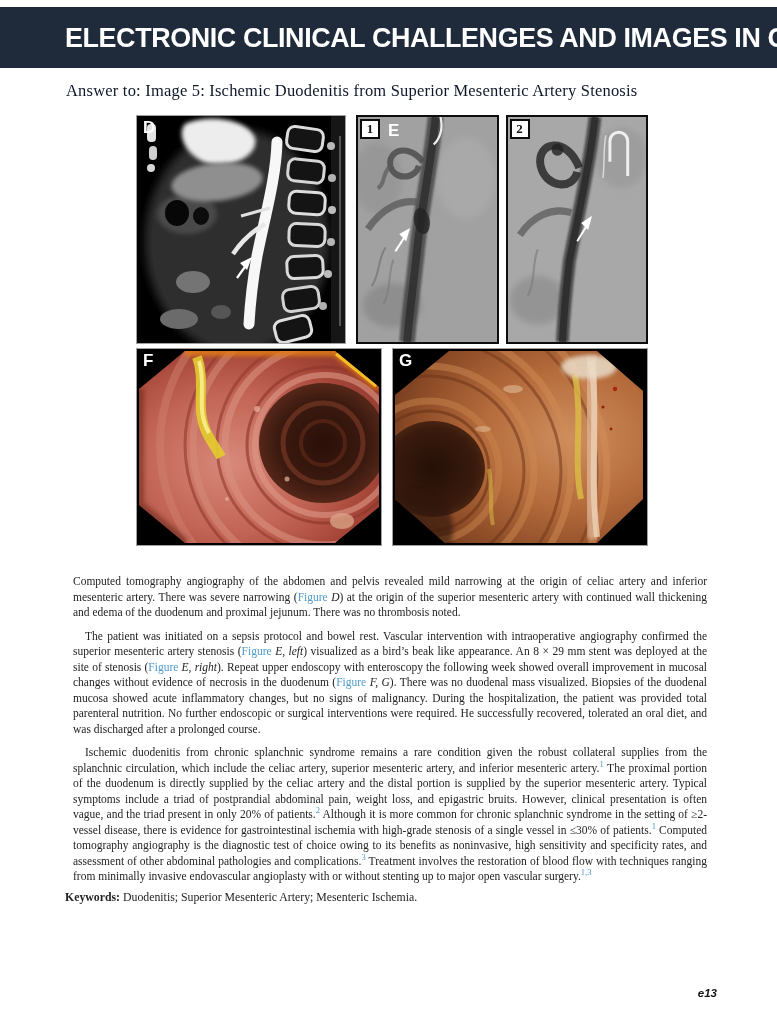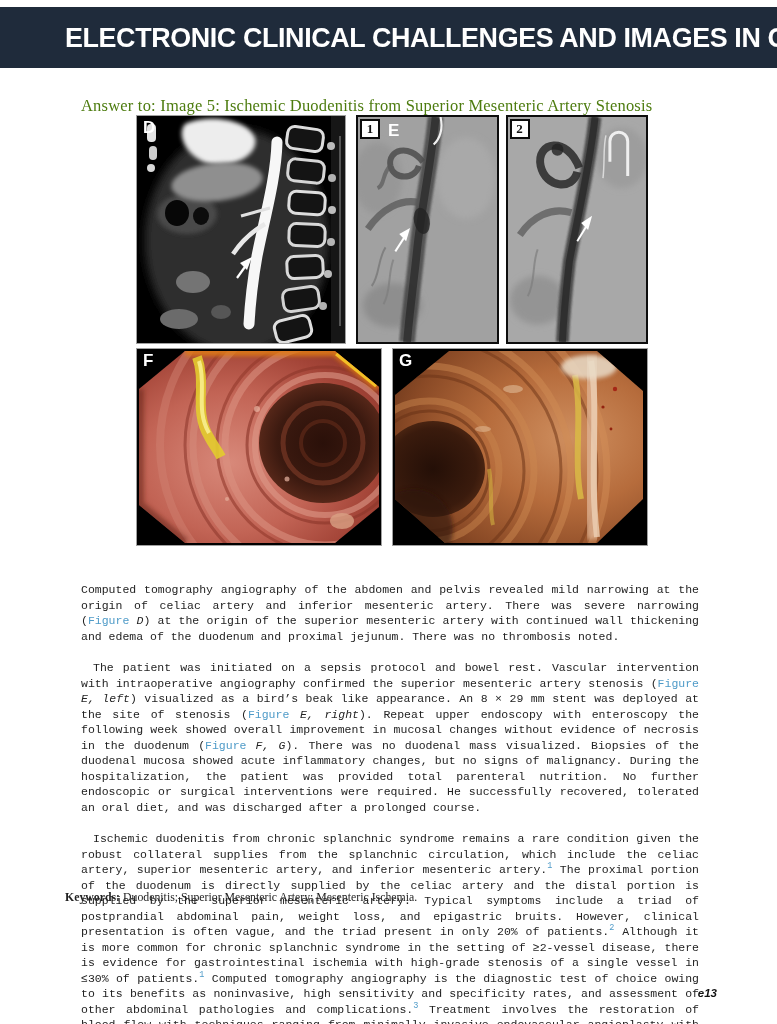--- a/index.html
+++ b/index.html
@@ -5,42 +5,42 @@
   html,body{margin:0;padding:0;background:#e9e9e9;}
   .page{position:relative;width:777px;height:1024px;background:#ffffff;overflow:hidden;
         font-family:"Liberation Serif",serif;}
   
   .banner{position:absolute;top:7px;left:0;width:777px;height:61px;
           background:var(--banner-bg,#1f2b3b);display:flex;align-items:center;}
   .banner-title{margin:0 0 0 65px;color:#fff;font-family:"Liberation Sans",sans-serif;
           font-weight:700;font-size:28px;letter-spacing:-0.4px;white-space:nowrap;
           transform:scaleX(.96);transform-origin:left center;}
   
-  .subtitle{position:absolute;top:80px;left:65px;margin:16px;font-weight:400;
-          font-size:16.5px;color:#4d7c0f;letter-spacing:.2px;font-family:"Liberation Serif",serif;}
+  .subtitle{position:absolute;top:80px;left:65px;margin:1px;font-weight:400;
+          font-size:16.5px;color:#0f172a;letter-spacing:.2px;font-family:"Liberation Serif",serif;}
   
   .figures{position:absolute;top:115px;left:136px;width:512px;height:432px;}
   .panel{position:absolute;background:#000;border:1px solid #a0a0a0;box-sizing:border-box;overflow:hidden;margin:0;}
   .panel svg{display:block;width:100%;height:100%;}
   .panel-d{left:0;top:0;width:210px;height:229px;}
   .panel-e{position:absolute;left:220px;top:0;width:292px;height:229px;display:flex;gap:7px;margin:0;}
   .subpanel{position:relative;flex:1;border:2px solid #0d0d0d;background:#a2a2a2;box-sizing:border-box;overflow:hidden;}
   .subpanel svg{display:block;width:100%;height:100%;}
   .panel-f{left:0;top:233px;width:246px;height:198px;}
   .panel-g{left:256px;top:233px;width:256px;height:198px;}
   .plabel{position:absolute;top:2px;left:6px;color:#fff;
           font-family:"Liberation Sans",sans-serif;font-weight:700;font-size:17px;}
   .elabel{left:30px;top:4px;}
   .numbox{position:absolute;top:2px;left:2px;width:16px;height:16px;background:#fff;
           border:2px solid #0d0d0d;color:#111;font-family:"Liberation Serif",serif;
           font-weight:700;font-size:13px;display:flex;align-items:center;justify-content:center;}
   
   .body-text{position:absolute;top:566px;left:65px;width:650px;text-align:justify;
           font-size:11.5px;line-height:15.5px;color:#232323;}
-  .bodyp{margin:16px;font-family:Liberation Mono, monospace;}
+  .bodyp{margin:8px;}
   .bodyp.indent{text-indent:12px;}
   .figlink{color:var(--link,#4f9bc8);cursor:pointer;}
   .ital{font-style:italic;}
   sup.reflink{color:var(--link,#4f9bc8);font-size:8.5px;line-height:0;cursor:pointer;}
   .keywords{position:absolute;top:890px;left:65px;margin:0;font-size:11.8px;color:#232323;}
   .keywords strong{font-weight:700;}
   .pagenum{position:absolute;top:987px;right:60px;color:#111;
           font-family:"Liberation Sans",sans-serif;font-weight:700;font-size:11.5px;font-style:italic;}
 </style>
 </head>

